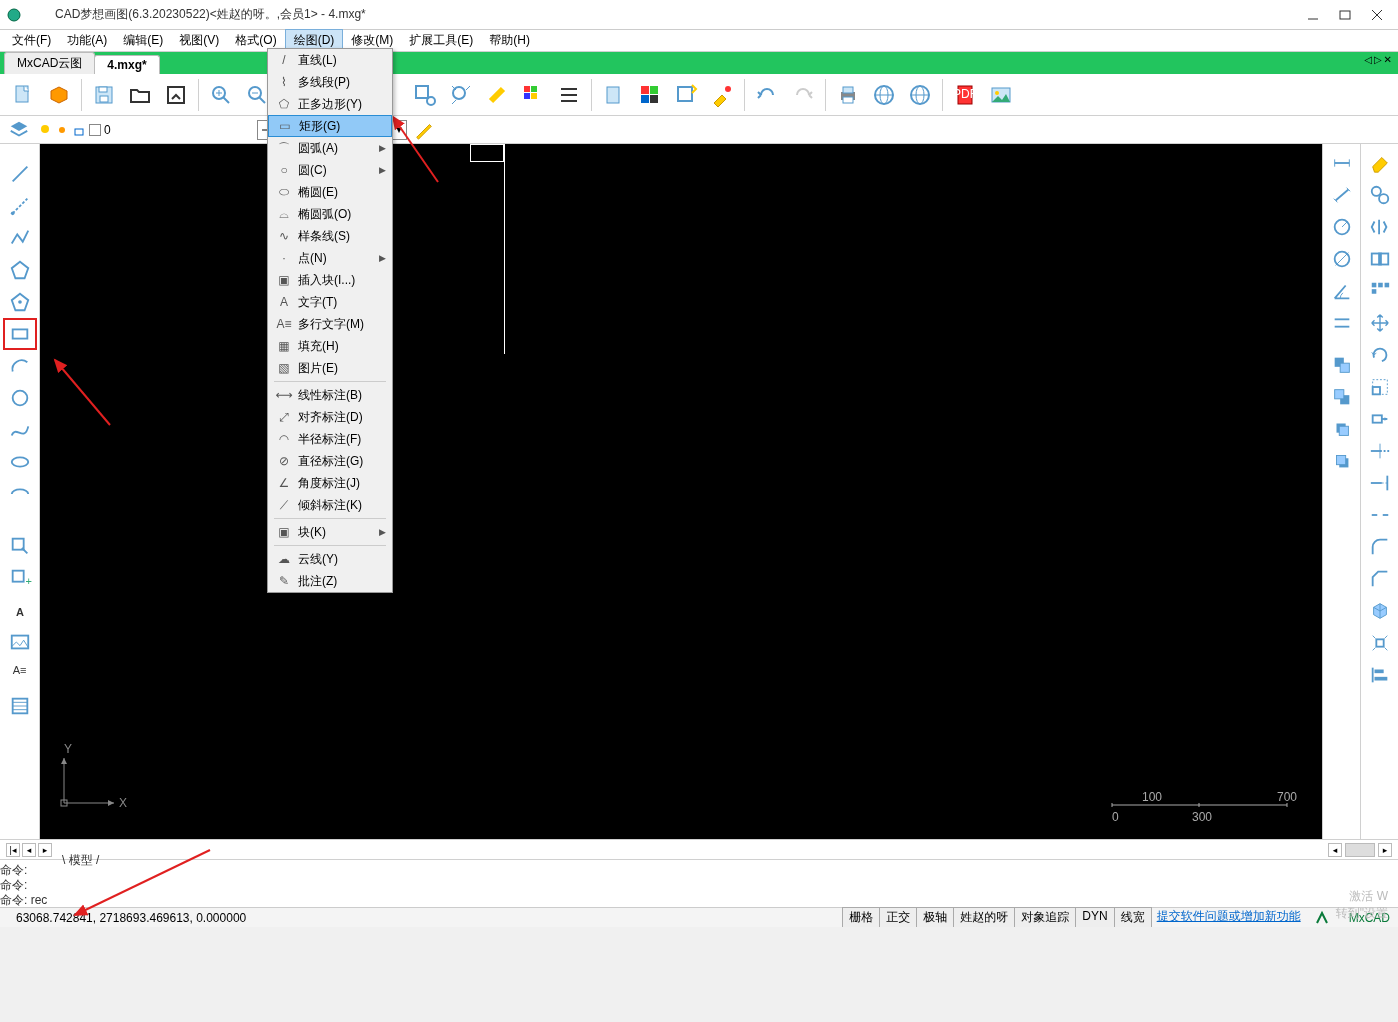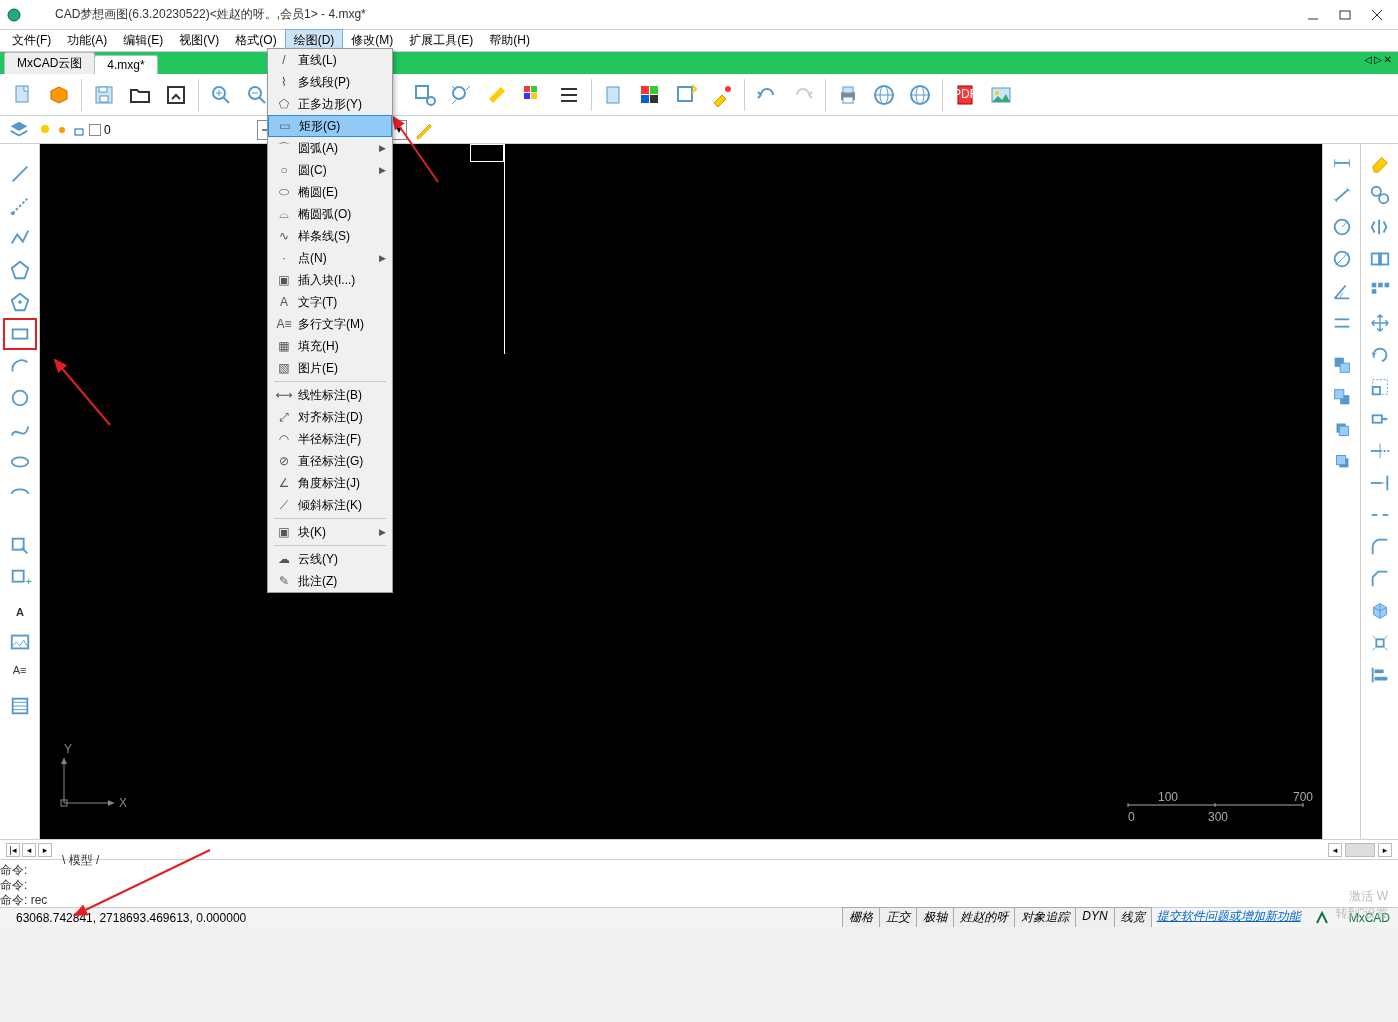--- a/index.html
+++ b/index.html
@@ -7,57 +7,57 @@
 .titlebar{height:30px;background:#fff;display:flex;align-items:center;padding:0 6px;border-bottom:1px solid #ccc;gap:27px;}
 .titlebar .logo{width:16px;height:16px;margin-right:6px;}
 .titlebar .title{flex:1;color:#333;}
 .winbtns{display:flex;gap:18px;padding-right:8px;}
 .winbtn{width:14px;height:14px;display:flex;align-items:center;justify-content:center;cursor:default;}
 .menubar{height:22px;background:#fff;display:flex;align-items:center;padding:0 4px;border-bottom:1px solid #d0d0d0;}
 .menu-item{padding:2px 8px;cursor:default;}
 .menu-item.active{background:#cce4f7;border:1px solid #7aafdb;}
 .tabbar{height:22px;background:#22c55e;display:flex;align-items:flex-end;padding:0 4px;position:relative;}
 .tab{padding:2px 12px;background:#eee;border:1px solid #bbb;border-bottom:none;margin-right:-1px;border-radius:3px 3px 0 0;cursor:default;}
-.tab.active{background:#fff;font-weight:normal;}
+.tab.active{background:#fff;font-weight:bold;}
 .tabbar-right{position:absolute;right:6px;top:2px;display:flex;gap:2px;}
 .tri{font-size:10px;cursor:default;}
 .main-toolbar{height:42px;background:#fff;display:flex;align-items:center;padding:0 6px;border-bottom:1px solid #d0d0d0;gap:2px;position:relative;z-index:1;}
 .tbtn{width:34px;height:34px;display:flex;align-items:center;justify-content:center;border:1px solid transparent;cursor:default;}
 .sep{width:1px;height:32px;background:#d0d0d0;margin:0 3px;}
 .prop-bar{height:28px;background:#fff;display:flex;align-items:center;padding:0 6px;border-bottom:1px solid #d0d0d0;gap:6px;position:relative;z-index:1;}
 .layer-swatch{display:flex;align-items:center;gap:3px;}
 .color-box{width:12px;height:12px;border:1px solid #888;}
 .bylayer-sel{width:150px;height:20px;border:1px solid #888;background:#fff;display:flex;align-items:center;padding:0 4px;font-size:11px;position:relative;margin-left:140px;}
 .bylayer-sel::after{content:"▾";position:absolute;right:4px;}
 .workspace{position:relative;height:695px;display:flex;}
 .left-tools,.right-tools,.right-tools2{background:#fff;display:flex;flex-direction:column;align-items:center;padding:3px 0;gap:0;}
 .left-tools{width:40px;border-right:1px solid #d0d0d0;padding-top:14px;}
 .right-tools,.right-tools2{width:38px;border-left:1px solid #d0d0d0;}
 .vtbtn{width:34px;height:32px;display:flex;align-items:center;justify-content:center;cursor:default;border:1px solid transparent;}
 .vtbtn.highlight{border:2px solid #e02020;background:#fff;}
 .canvas{flex:1;background:#000;position:relative;}
 .ucs{position:absolute;left:14px;bottom:14px;color:#888;font-size:11px;}
-.scale-bar{position:absolute;right:14px;bottom:14px;color:#aaa;font-size:10px;text-align:right;}
+.scale-bar{position:absolute;right:30px;bottom:14px;color:#aaa;font-size:10px;text-align:right;}
 .drop-menu{position:absolute;left:267px;top:48px;width:126px;background:#f0f0f0;border:1px solid #999;box-shadow:2px 2px 4px rgba(0,0,0,.25);z-index:100;}
 .dm-row{height:22px;display:flex;align-items:center;padding:0 6px;cursor:default;position:relative;}
 .dm-row.hl{background:#91c9f7;border:1px solid #2a8dd4;}
 .dm-icon{width:20px;display:flex;justify-content:center;color:#555;}
 .dm-label{flex:1;padding-left:4px;}
 .dm-arrow{font-size:9px;color:#555;}
 .dm-sep{height:1px;background:#ccc;margin:2px 6px;}
 .bottom-tabs{height:20px;background:#fff;display:flex;align-items:center;padding:0 6px;border-top:1px solid #d0d0d0;gap:2px;position:relative;}
 .bottom-tabs .navbtn{width:14px;height:14px;display:flex;align-items:center;justify-content:center;border:1px solid #bbb;font-size:9px;}
 .model-tab{padding:8px 8px;color:#333;margin-top:21px;}
 .scroll-r{position:absolute;right:6px;display:flex;gap:3px;}
 .cmdline{background:#fff;border-top:1px solid #d0d0d0;padding:2px 0;height:48px;font-size:11px;color:#333;}
 .cmdline .row{height:15px;}
 .statusbar{height:20px;background:#f4f4f4;display:flex;align-items:center;border-top:1px solid #ccc;font-size:11px;}
 .statusbar .coords{padding:0 16px;flex:1;}
 .status-btns{display:flex;}
-.sbtn{padding:1px 6px;border:1px solid #aaa;margin-left:-1px;background:#eee;cursor:default;font-style:italic;}
+.sbtn{padding:1px 6px;border:1px solid #aaa;margin-left:-1px;background:#eee;cursor:default;}
 .sbtn.link{color:#06c;text-decoration:underline;border:none;background:none;}
 .brand{padding:0 8px;color:#0a7a3a;display:flex;align-items:center;gap:20px;}
 svg{overflow:visible;}
 .ico{width:24px;height:24px;}
 .ico-s{width:22px;height:22px;}
 .activate{position:absolute;right:10px;bottom:100px;color:#bbb;font-size:13px;text-align:right;z-index:5;}
 .red-arrow{position:absolute;z-index:50;pointer-events:none;}
 .rect-preview{position:absolute;left:430px;top:0;width:34px;height:18px;border:1px solid #fff;}
 .vline{position:absolute;left:464px;top:0;width:1px;height:210px;background:#fff;}
 </style>

